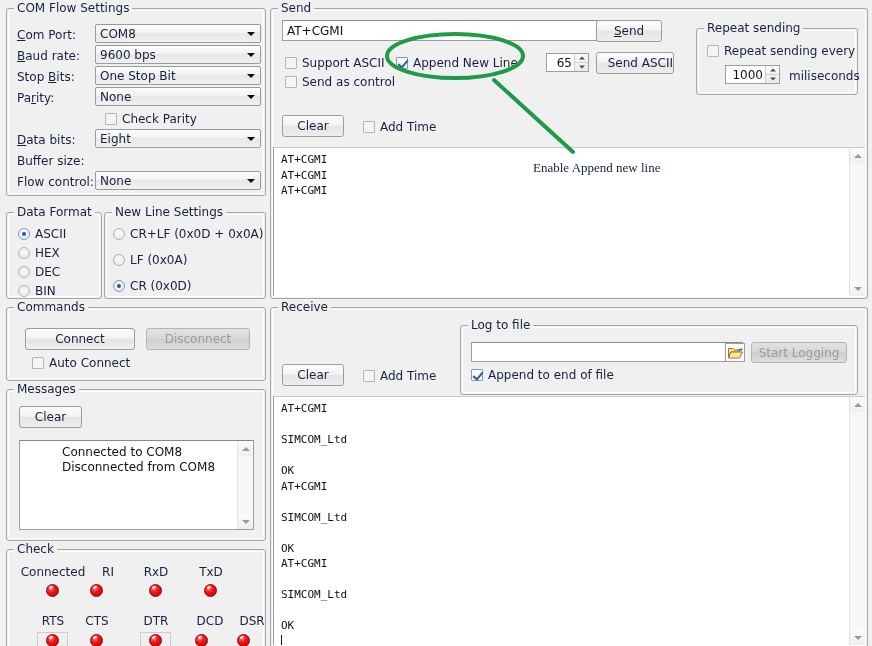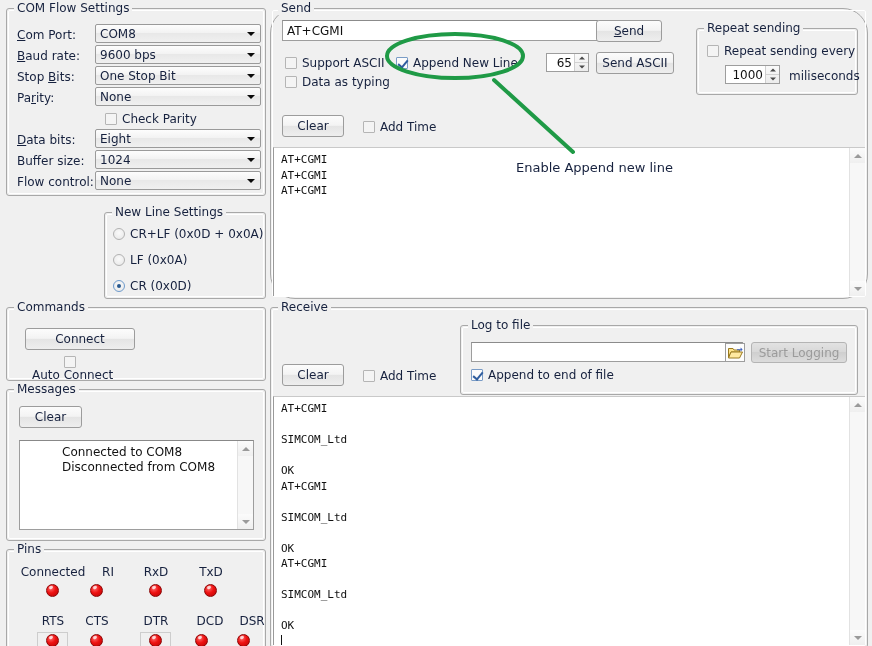--- a/index.html
+++ b/index.html
@@ -223,33 +223,50 @@
         <span class="txt">Check Parity</span>
       </div>
 
       <div class="lbl" style="left:10px;top:124px;"><u>D</u>ata bits:</div>
       <div class="combo" style="left:88px;top:120px;width:166px;">
         <span>Eight</span>
         <span class="arrow"></span>
       </div>
 
       <div class="lbl" style="left:10px;top:145px;">Buffer size:</div>
-      <div class="combo" style="left:88px;top:141px;width:166px;">
-        <span>1024</span>
-        <span class="arrow"></span>
-      </div>
 
       <div class="lbl" style="left:10px;top:166px;">Flow control:</div>
       <div class="combo" style="left:88px;top:162px;width:166px;">
         <span>None</span>
         <span class="arrow"></span>
       </div>
     </div>
   </div>
 
+  <div class="gb" style="left:6px;top:212px;width:94px;height:85px;">
+    <div class="gb-title">Data Format</div>
+    <div class="gb-body">
+      <div class="rad on" style="left:11px;top:14px;">
+        <span class="dot"></span>
+        <span class="txt">ASCII</span>
+      </div>
+      <div class="rad" style="left:11px;top:33px;">
+        <span class="dot"></span>
+        <span class="txt">HEX</span>
+      </div>
+      <div class="rad" style="left:11px;top:52px;">
+        <span class="dot"></span>
+        <span class="txt">DEC</span>
+      </div>
+      <div class="rad" style="left:11px;top:71px;">
+        <span class="dot"></span>
+        <span class="txt">BIN</span>
+      </div>
+    </div>
+  </div>
 
   <div class="gb" style="left:104px;top:212px;width:160px;height:85px;">
     <div class="gb-title">New Line Settings</div>
     <div class="gb-body">
       <div class="rad" style="left:8px;top:14px;">
         <span class="dot"></span>
         <span class="txt">CR+LF (0x0D + 0x0A)</span>
       </div>
       <div class="rad" style="left:8px;top:40px;">
         <span class="dot"></span>
@@ -261,21 +278,24 @@
       </div>
     </div>
   </div>
 
   <div class="gb" style="left:6px;top:307px;width:258px;height:72px;">
     <div class="gb-title">Commands</div>
     <div class="gb-body">
       <div class="btn" style="left:18px;top:20px;width:110px;height:22px;text-align:right;">
         <span>Connect</span>
       </div>
-      <div class="cbx" style="left:25px;top:48px;flex-direction:column;">
+      <div class="btn disabled" style="left:139px;top:20px;width:104px;height:22px;">
+        <span>Disconnect</span>
+      </div>
+      <div class="cbx" style="left:25px;top:48px;">
         <span class="box"></span>
         <span class="txt">Auto Connect</span>
       </div>
     </div>
   </div>
 
   <div class="gb" style="left:6px;top:389px;width:258px;height:150px;">
     <div class="gb-title">Messages</div>
     <div class="gb-body">
       <div class="btn" style="left:12px;top:16px;width:63px;height:22px;">
@@ -286,21 +306,21 @@
 Disconnected from COM8</div>
         <div class="sbar">
           <div class="ar t"></div>
           <div class="ar b"></div>
         </div>
       </div>
     </div>
   </div>
 
   <div class="gb" style="left:6px;top:549px;width:258px;height:104px;">
-    <div class="gb-title">Pins</div>
+    <div class="gb-title">Check</div>
     <div class="gb-body">
 
       <div class="pinlbl" style="left:8px;top:15px;width:76px;">Connected</div>
       <div class="led" style="left: 39px; top: 34px; background: radial-gradient(circle at 35% 30%, rgb(255, 106, 106) 0%, rgb(238, 17, 17) 45%, rgb(181, 5, 5) 100%);"></div>
       <div class="pinlbl" style="left:84px;top:15px;width:34px;">RI</div>
       <div class="led" style="left: 83px; top: 34px; background: radial-gradient(circle at 35% 30%, rgb(255, 106, 106) 0%, rgb(238, 17, 17) 45%, rgb(181, 5, 5) 100%);"></div>
       <div class="pinlbl" style="left:123px;top:15px;width:52px;">RxD</div>
       <div class="led" style="left: 142px; top: 34px; background: radial-gradient(circle at 35% 30%, rgb(255, 106, 106) 0%, rgb(238, 17, 17) 45%, rgb(181, 5, 5) 100%);"></div>
       <div class="pinlbl" style="left:178px;top:15px;width:52px;">TxD</div>
       <div class="led" style="left: 197px; top: 34px; background: radial-gradient(circle at 35% 30%, rgb(255, 106, 106) 0%, rgb(238, 17, 17) 45%, rgb(181, 5, 5) 100%);"></div>
@@ -313,51 +333,51 @@
       <div class="pinlbl" style="left:125px;top:64px;width:48px;">DTR</div>
       <div class="pinbox" style="left:133px;top:82px;width:31px;height:22px;"></div>
       <div class="led" style="left: 142px; top: 84px; background: radial-gradient(circle at 35% 30%, rgb(255, 106, 106) 0%, rgb(238, 17, 17) 45%, rgb(181, 5, 5) 100%);"></div>
       <div class="pinlbl" style="left:179px;top:64px;width:48px;">DCD</div>
       <div class="led" style="left: 188px; top: 84px; background: radial-gradient(circle at 35% 30%, rgb(255, 106, 106) 0%, rgb(238, 17, 17) 45%, rgb(181, 5, 5) 100%);"></div>
       <div class="pinlbl" style="left:221px;top:64px;width:48px;">DSR</div>
       <div class="led" style="left: 230px; top: 84px; background: radial-gradient(circle at 35% 30%, rgb(255, 106, 106) 0%, rgb(238, 17, 17) 45%, rgb(181, 5, 5) 100%);"></div>
     </div>
   </div>
 
-  <div class="gb" style="left:270px;top:8px;width:596px;height:289px;border-radius:25px;">
+  <div class="gb" style="left:270px;top:8px;width:596px;height:289px;">
     <div class="gb-title">Send</div>
     <div class="gb-body">
       <div class="tin" style="left:11px;top:11px;width:316px;">
         <span>AT+CGMI</span>
       </div>
       <div class="btn" style="left:325px;top:11px;width:66px;height:22px;">
         <span><u>S</u>end</span>
       </div>
 
       <div class="cbx" style="left:14px;top:47px;">
         <span class="box"></span>
         <span class="txt">Support ASCII</span>
       </div>
       <div class="cbx checked" style="left:125px;top:47px;">
         <span class="box"></span>
         <span class="txt">Append New Line</span>
       </div>
       <div class="cbx" style="left:14px;top:66px;">
         <span class="box"></span>
-        <span class="txt">Data as typing</span>
+        <span class="txt">Send as control</span>
       </div>
 
       <div class="spin" style="left:275px;top:44px;width:43px;">
         <span class="val">65</span>
         <span class="ud">
           <span class="up"></span>
           <span class="dn"></span>
         </span>
       </div>
-      <div class="btn" style="left:325px;top:43px;width:78px;height:22px;">
+      <div class="btn" style="left:325px;top:43px;width:78px;height:22px;justify-content:flex-end;">
         <span>Send ASCII</span>
       </div>
 
       <div class="gb" style="left:425px;top:9px;width:160px;height:65px;margin-top:10px;">
         <div class="gb-title">Repeat sending</div>
         <div class="gb-body">
           <div class="cbx" style="left:10px;top:15px;text-align:center;">
             <span class="box"></span>
             <span class="txt">Repeat sending every</span>
           </div>
@@ -449,15 +469,15 @@
           <div class="ar b"></div>
         </div>
       </div>
     </div>
   </div>
 
   <svg class="anno">
     <ellipse id="anno-ellipse" cx="455" cy="56" rx="68" ry="22" fill="none" stroke="#1f9a46" stroke-width="4"></ellipse>
     <line id="anno-line" x1="494" y1="80" x2="573" y2="152" stroke="#1f9a46" stroke-width="4" stroke-linecap="round"></line>
   </svg>
-  <div class="annotext" style="left:516px;top:160px;">Enable Append new line</div>
+  <div class="annotext" style="left:533px;top:160px;font-family:Liberation Serif, serif;">Enable Append new line</div>
 
 </div>
 
 </body></html>

